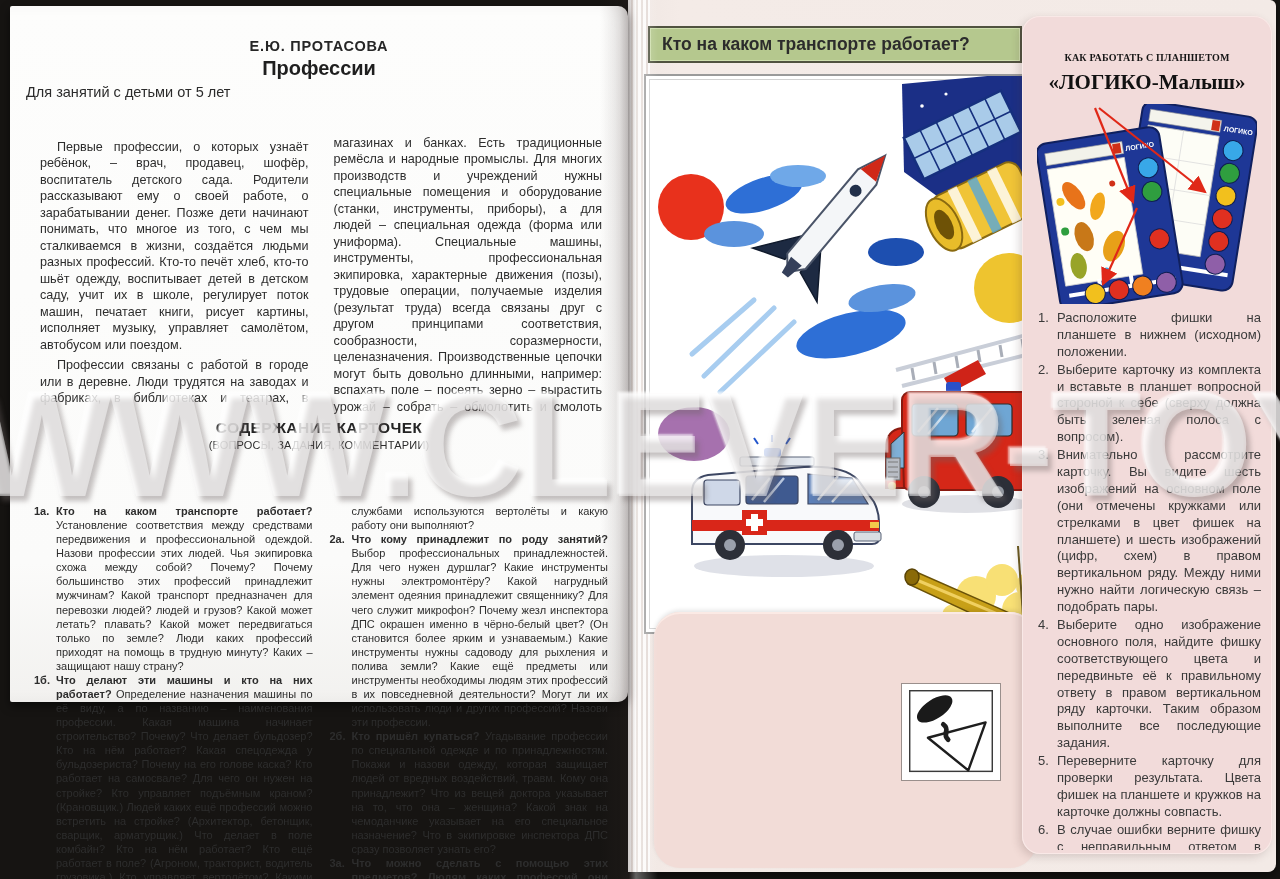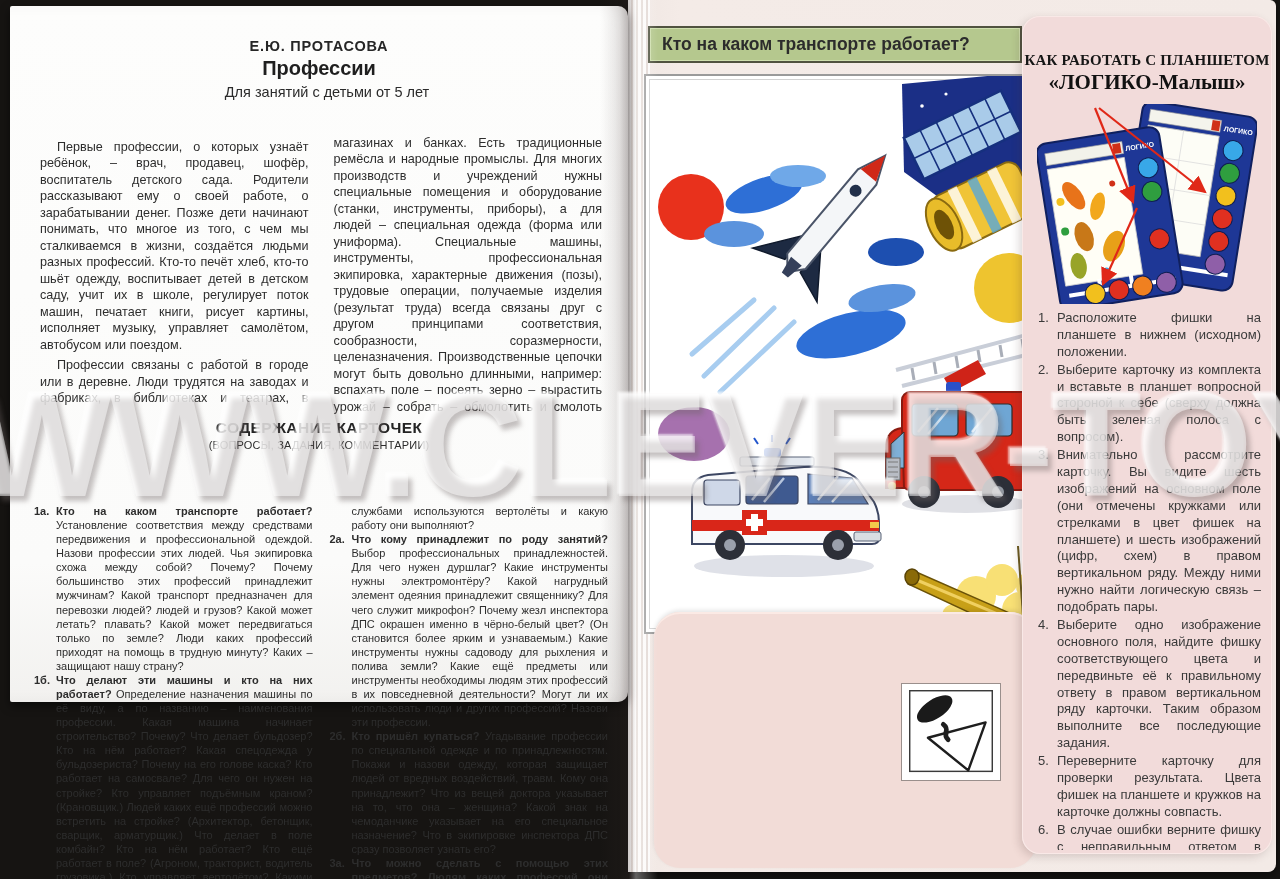--- a/index.html
+++ b/index.html
@@ -16,21 +16,21 @@
     position:absolute;left:10px;top:6px;width:618px;height:696px;
     background:linear-gradient(180deg,#fdfdfc 0%,#fbfbfa 80%,#f2f1ef 100%);
     border-radius:2px 10px 10px 2px;
     box-shadow:0 4px 10px rgba(0,0,0,.55), inset -14px 0 22px -16px rgba(60,50,50,.35);
     z-index:2;
   }
   .lp-author{position:absolute;top:32px;left:0;right:0;text-align:center;
     font-size:14.5px;font-weight:700;color:#262626;letter-spacing:.8px;}
   .lp-title{position:absolute;top:51px;left:0;right:0;text-align:center;
     font-size:20px;font-weight:700;color:#1f1f1f;}
-  .lp-sub{position:absolute;top:78px;left:16px;right:0;text-align:center;
+  .lp-sub{position:absolute;top:78px;left:16px;right:0;text-align:left;
     font-size:14.5px;color:#2b2b2b;}
   .lp-h1{position:absolute;top:101px;left:0;right:0;text-align:center;
     font-size:16.5px;font-weight:700;color:#232323;letter-spacing:.4px;}
   .lp-cols-top{
     position:absolute;top:129px;left:26px;right:22px;height:286px;overflow:hidden;
     column-count:2;column-gap:17px;
     font-size:12.6px;line-height:1.31;color:#2d2d2d;text-align:justify;}
   .lp-cols-top p{margin:4px;text-indent:17px;}
   .lp-h2a{position:absolute;top:413px;left:0;right:0;text-align:center;
     font-size:15.5px;font-weight:700;color:#232323;letter-spacing:.4px;}
@@ -70,21 +70,21 @@
     background:#f2dcd7;border-radius:26px;
     box-shadow:0 -2px 4px rgba(0,0,0,.10), inset 0 2px 0 #fbeae5;}
   .trowel-box{
     position:absolute;left:273px;top:683px;width:100px;height:98px;
     background:#fff;border:1px solid #9a8f8c;box-sizing:border-box;}
   .panel{
     position:absolute;left:394px;top:16px;width:250px;height:838px;
     background:#f2dbda;border-radius:18px;
     box-shadow:-3px 3px 8px rgba(80,50,50,.18), inset 0 0 0 1px #f9e9e7;}
   .panel-t1{position:absolute;top:36px;left:0;right:0;text-align:center;
-    font-family:"Liberation Serif", serif;font-size:15px;font-weight:700;color:#161616;letter-spacing:.2px;}
+    font-family:"Liberation Serif", serif;font-size:10px;font-weight:700;color:#161616;letter-spacing:.2px;}
   .panel-t2{position:absolute;top:54px;left:0;right:0;text-align:center;
     font-family:"Liberation Serif", serif;font-size:21px;font-weight:700;color:#111;}
   .tablets{position:absolute;left:15px;top:88px;}
   .steps{
     position:absolute;left:16px;right:11px;top:294px;height:540px;overflow:hidden;
     font-size:13px;line-height:1.30;color:#3a3a3a;text-align:justify;}
   .step{position:relative;padding-left:19px;margin:0 0 1px 0;}
   .step .n{position:absolute;left:0;top:0;}
 
   

